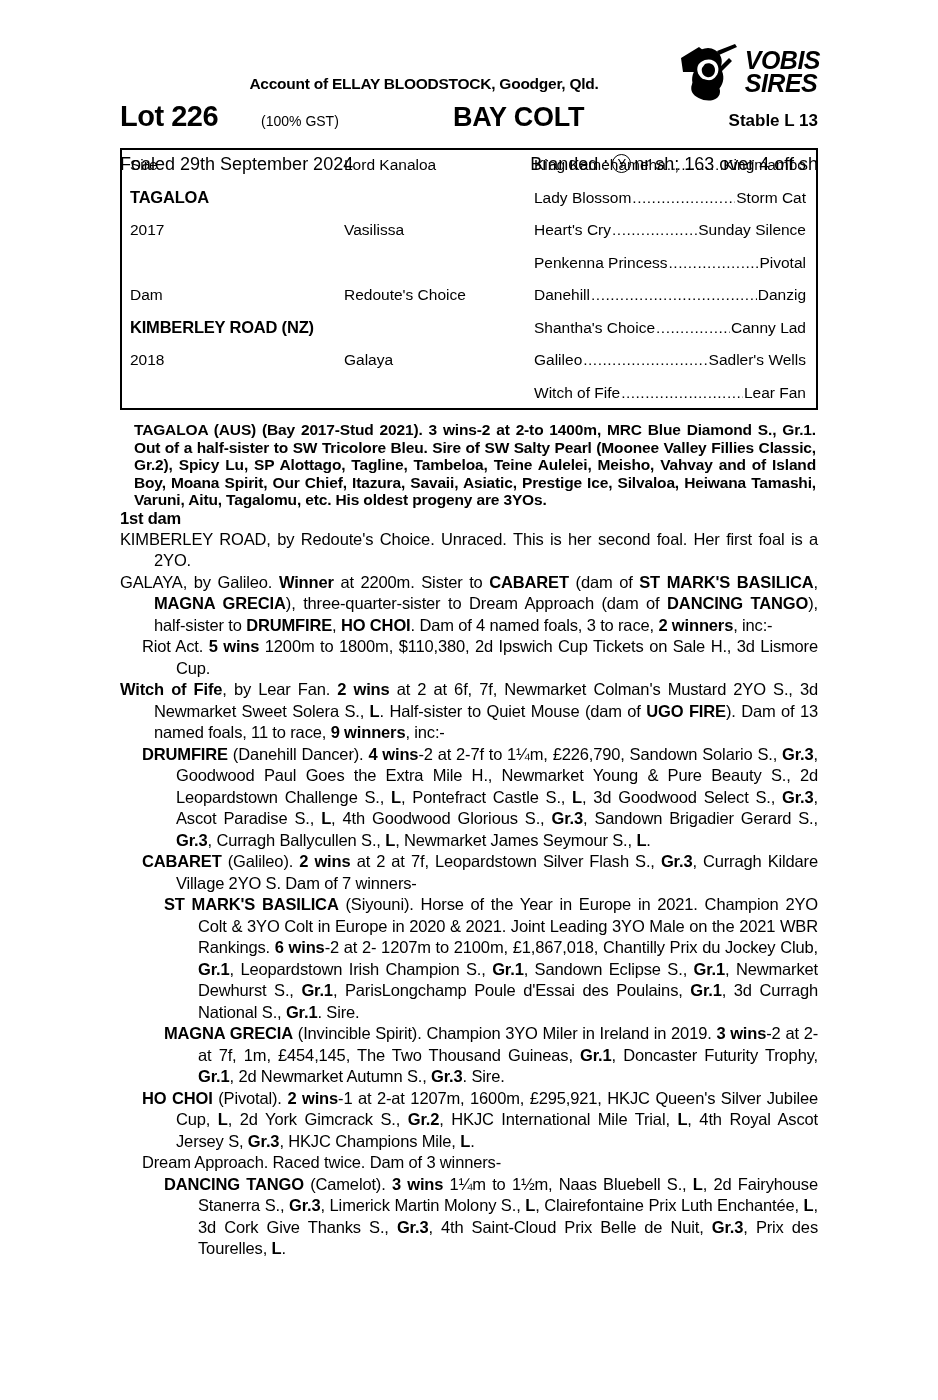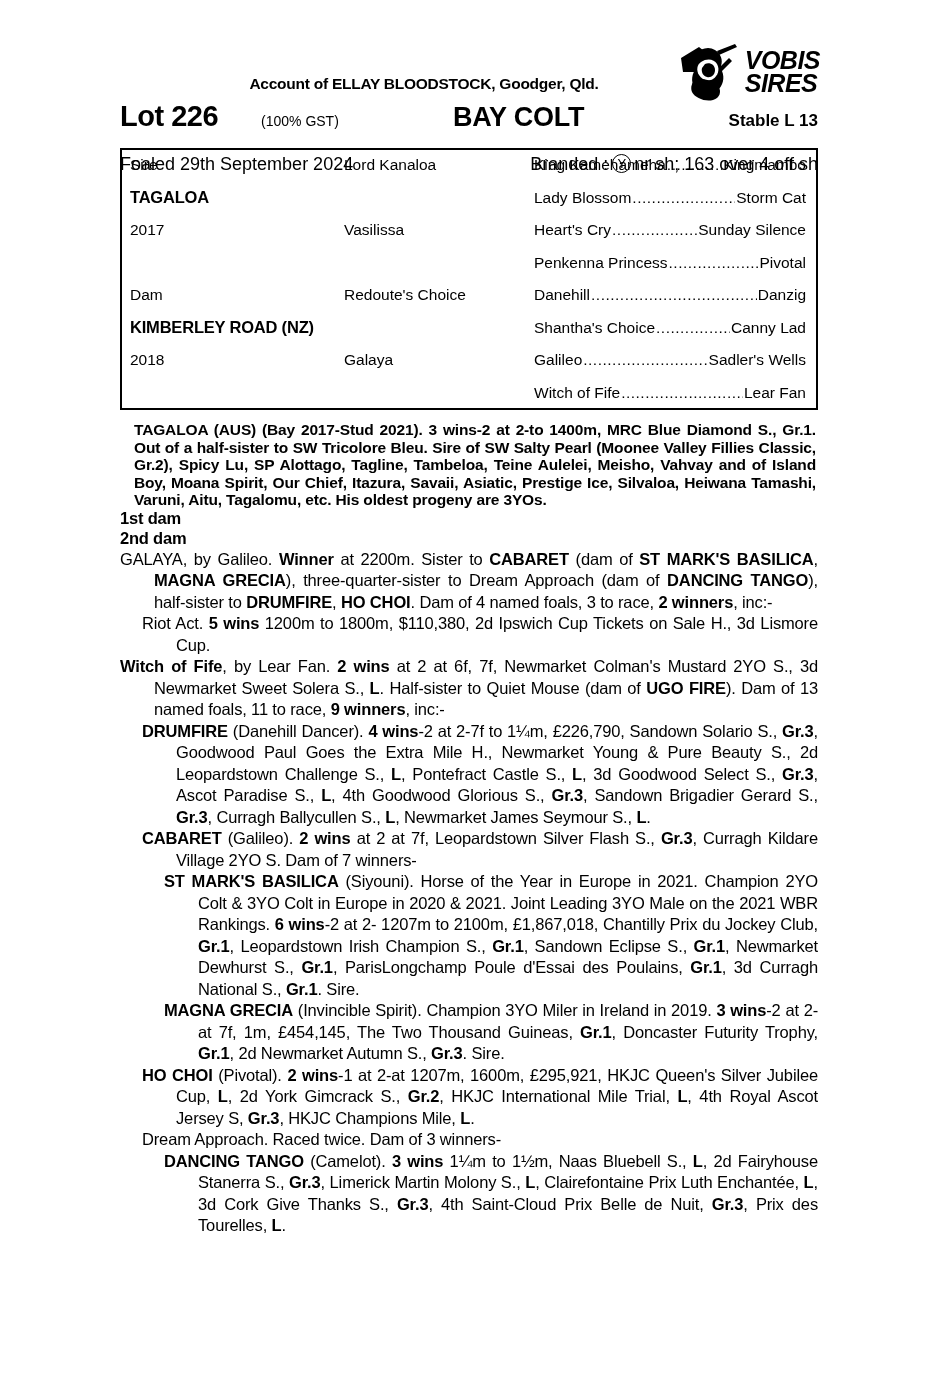--- a/index.html
+++ b/index.html
@@ -224,21 +224,21 @@
         <span class="dots">................................................</span>
         <span class="b">Lear Fan</span>
       </div>
     </div>
   </div>
 
   <div class="blurb">TAGALOA (AUS) (Bay 2017-Stud 2021). 3 wins-2 at 2-to 1400m, MRC Blue Diamond S., Gr.1. Out of a half-sister to SW Tricolore Bleu. Sire of SW Salty Pearl (Moonee Valley Fillies Classic, Gr.2), Spicy Lu, SP Alottago, Tagline, Tambeloa, Teine Aulelei, Meisho, Vahvay and of Island Boy, Moana Spirit, Our Chief, Itazura, Savaii, Asiatic, Prestige Ice, Silvaloa, Heiwana Tamashi, Varuni, Aitu, Tagalomu, etc. His oldest progeny are 3YOs.</div>
 
   <div id="sections">
       <div class="dam-head">1st dam</div>
-      <div class="dam-head">2nd dam</div>
+      <div class="para lvl0">KIMBERLEY ROAD, by Redoute's Choice. Unraced. This is her second foal. Her first foal is a 2YO.</div>
       <div class="para lvl0">GALAYA, by Galileo. <b>Winner</b> at 2200m. Sister to <b>CABARET</b> (dam of <b>ST MARK'S BASILICA</b>, <b>MAGNA GRECIA</b>), three-quarter-sister to Dream Approach (dam of <b>DANCING TANGO</b>), half-sister to <b>DRUMFIRE</b>, <b>HO CHOI</b>. Dam of 4 named foals, 3 to race, <b>2 winners</b>, inc:-</div>
       <div class="para lvl1">Riot Act. <b>5 wins</b> 1200m to 1800m, $110,380, 2d Ipswich Cup Tickets on Sale H., 3d Lismore Cup.</div>
       <div class="para lvl0"><b>Witch of Fife</b>, by Lear Fan. <b>2 wins</b> at 2 at 6f, 7f, Newmarket Colman's Mustard 2YO S., 3d Newmarket Sweet Solera S., <b>L</b>. Half-sister to Quiet Mouse (dam of <b>UGO FIRE</b>). Dam of 13 named foals, 11 to race, <b>9 winners</b>, inc:-</div>
       <div class="para lvl1"><b>DRUMFIRE</b> (Danehill Dancer). <b>4 wins</b>-2 at 2-7f to 1¼m, £226,790, Sandown Solario S., <b>Gr.3</b>, Goodwood Paul Goes the Extra Mile H., Newmarket Young &amp; Pure Beauty S., 2d Leopardstown Challenge S., <b>L</b>, Pontefract Castle S., <b>L</b>, 3d Goodwood Select S., <b>Gr.3</b>, Ascot Paradise S., <b>L</b>, 4th Goodwood Glorious S., <b>Gr.3</b>, Sandown Brigadier Gerard S., <b>Gr.3</b>, Curragh Ballycullen S., <b>L</b>, Newmarket James Seymour S., <b>L</b>.</div>
       <div class="para lvl1"><b>CABARET</b> (Galileo). <b>2 wins</b> at 2 at 7f, Leopardstown Silver Flash S., <b>Gr.3</b>, Curragh Kildare Village 2YO S. Dam of 7 winners-</div>
       <div class="para lvl2"><b>ST MARK'S BASILICA</b> (Siyouni). Horse of the Year in Europe in 2021. Champion 2YO Colt &amp; 3YO Colt in Europe in 2020 &amp; 2021. Joint Leading 3YO Male on the 2021 WBR Rankings. <b>6 wins</b>-2 at 2- 1207m to 2100m, £1,867,018, Chantilly Prix du Jockey Club, <b>Gr.1</b>, Leopardstown Irish Champion S., <b>Gr.1</b>, Sandown Eclipse S., <b>Gr.1</b>, Newmarket Dewhurst S., <b>Gr.1</b>, ParisLongchamp Poule d'Essai des Poulains, <b>Gr.1</b>, 3d Curragh National S., <b>Gr.1</b>. Sire.</div>
       <div class="para lvl2"><b>MAGNA GRECIA</b> (Invincible Spirit). Champion 3YO Miler in Ireland in 2019. <b>3 wins</b>-2 at 2-at 7f, 1m, £454,145, The Two Thousand Guineas, <b>Gr.1</b>, Doncaster Futurity Trophy, <b>Gr.1</b>, 2d Newmarket Autumn S., <b>Gr.3</b>. Sire.</div>
       <div class="para lvl1"><b>HO CHOI</b> (Pivotal). <b>2 wins</b>-1 at 2-at 1207m, 1600m, £295,921, HKJC Queen's Silver Jubilee Cup, <b>L</b>, 2d York Gimcrack S., <b>Gr.2</b>, HKJC International Mile Trial, <b>L</b>, 4th Royal Ascot Jersey S, <b>Gr.3</b>, HKJC Champions Mile, <b>L</b>.</div>
       <div class="para lvl1">Dream Approach. Raced twice. Dam of 3 winners-</div>
       <div class="para lvl2"><b>DANCING TANGO</b> (Camelot). <b>3 wins</b> 1¼m to 1½m, Naas Bluebell S., <b>L</b>, 2d Fairyhouse Stanerra S., <b>Gr.3</b>, Limerick Martin Molony S., <b>L</b>, Clairefontaine Prix Luth Enchantée, <b>L</b>, 3d Cork Give Thanks S., <b>Gr.3</b>, 4th Saint-Cloud Prix Belle de Nuit, <b>Gr.3</b>, Prix des Tourelles, <b>L</b>.</div>

